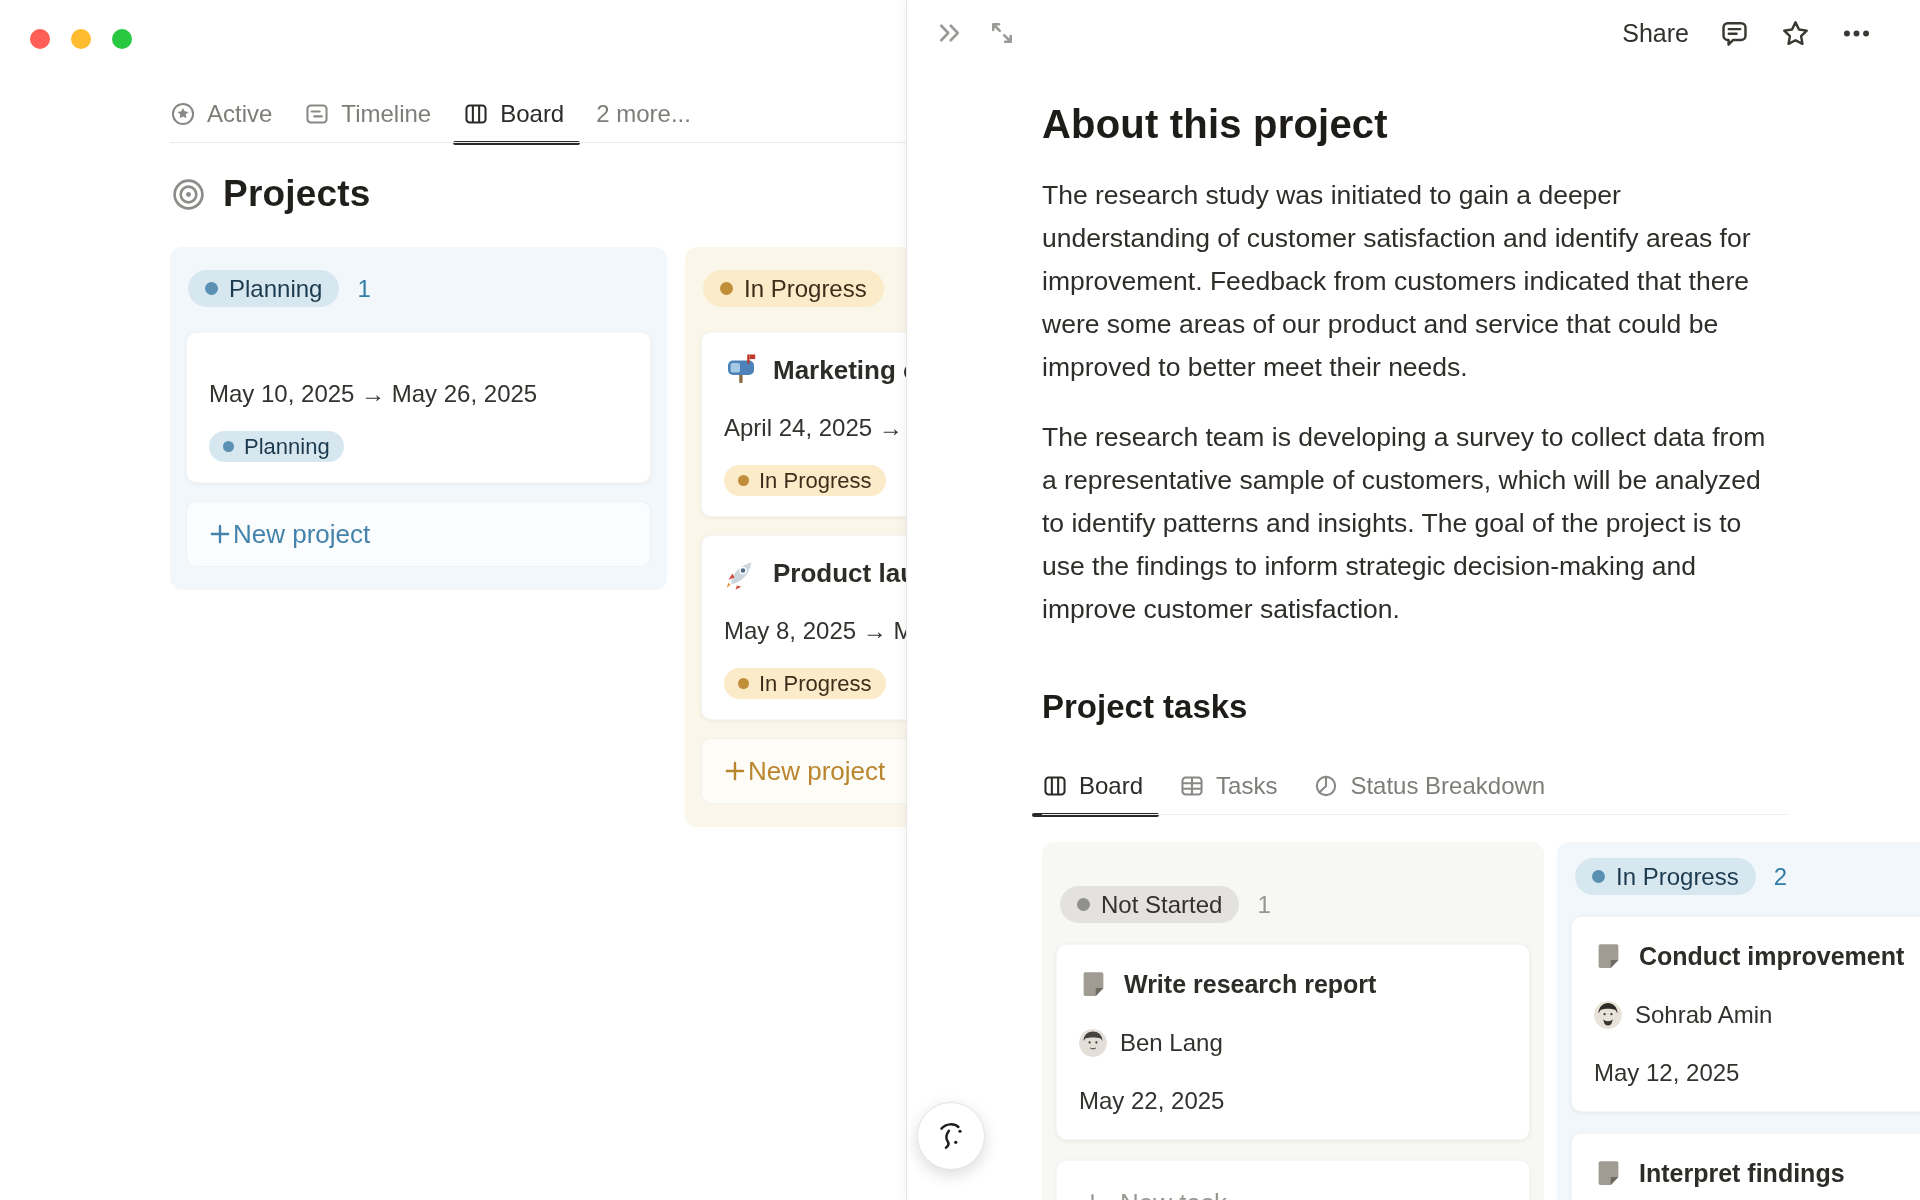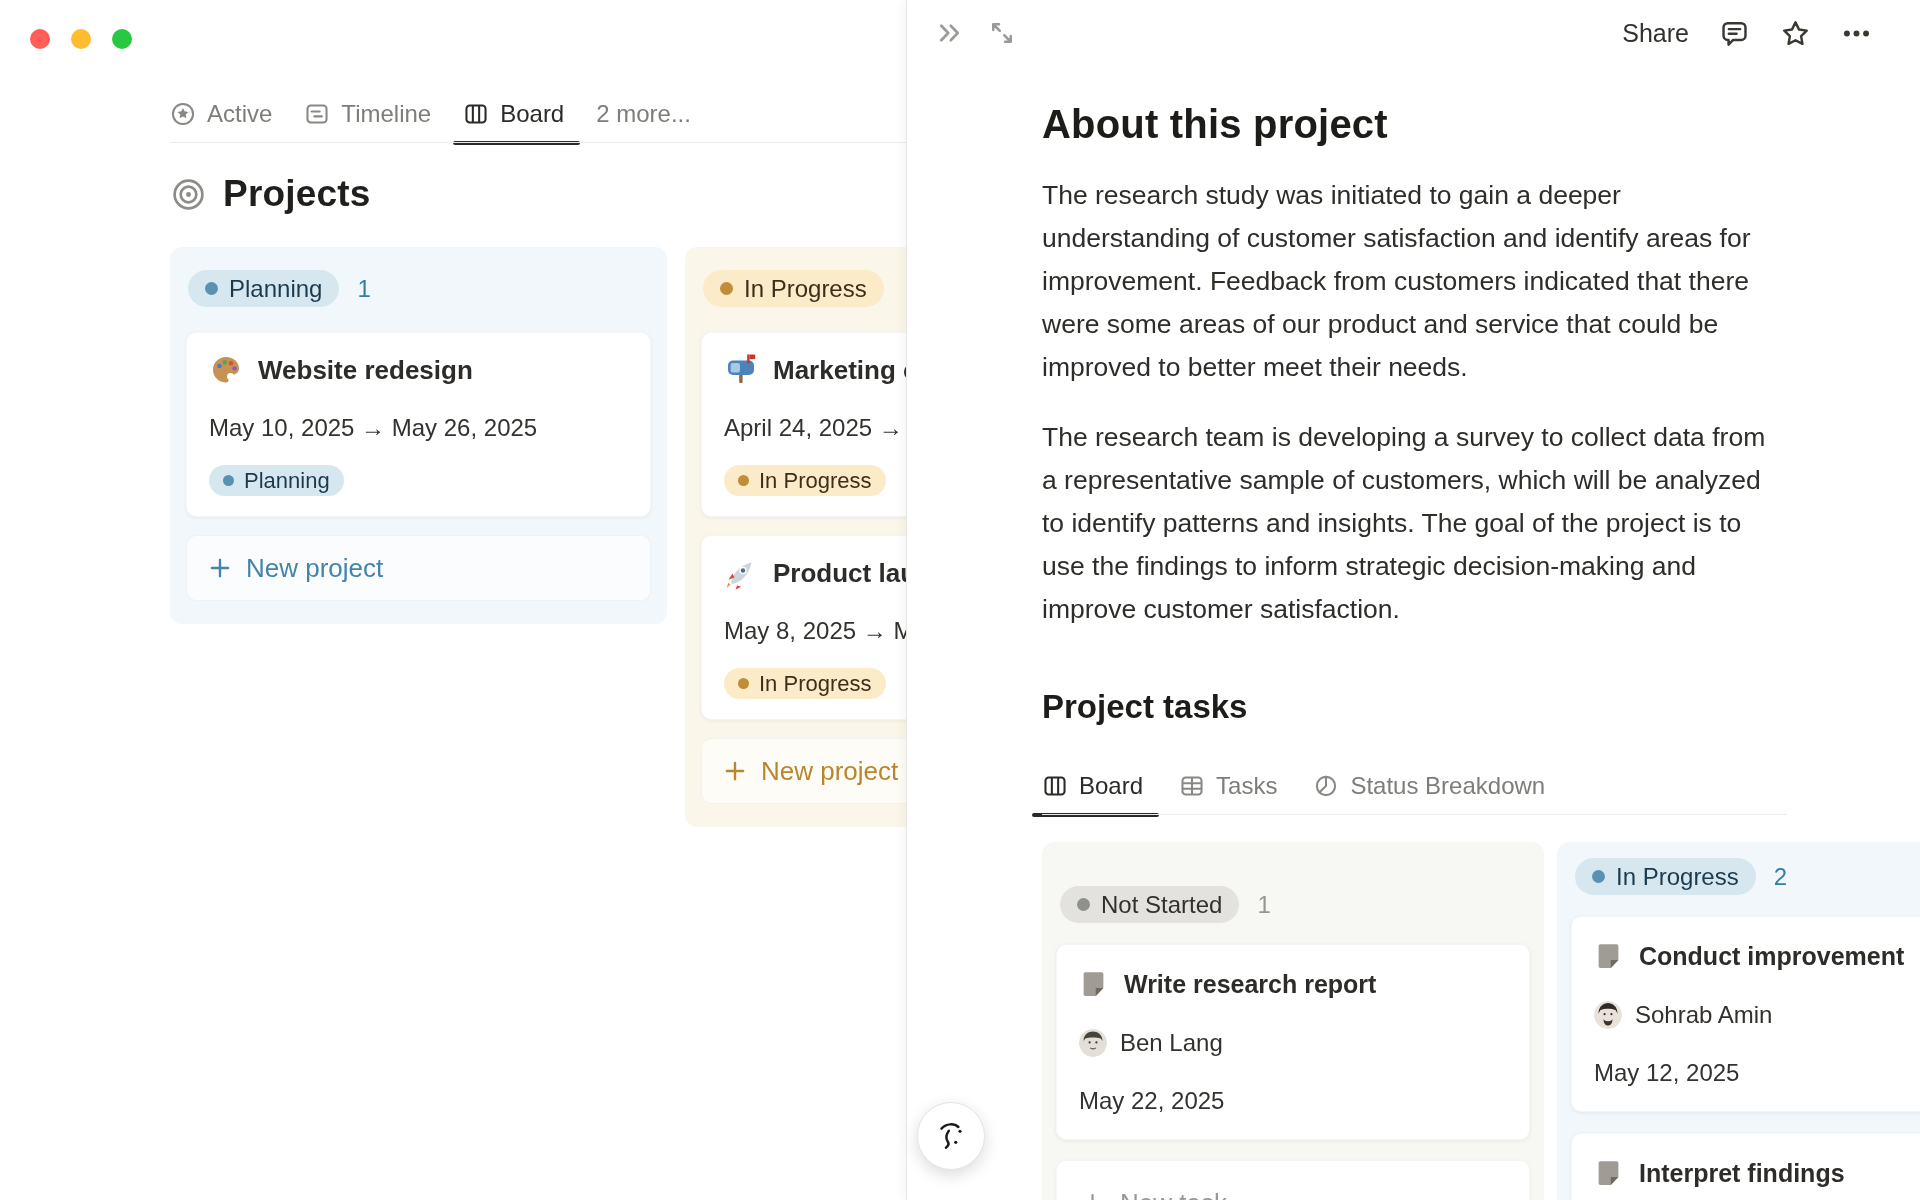--- a/index.html
+++ b/index.html
@@ -44,21 +44,21 @@
   .count-blue { color:#337EA9; } .count-gray { color:#97958F; }
 
   .card { background:#fff; border-radius:10px; padding:20px 22px; margin:0 2px 18px 2px;
           border:1px solid rgba(15,15,15,.04); box-shadow:0 1px 4px rgba(15,15,15,.06); cursor:default; }
   .card-title { display:flex; align-items:center; gap:15px; font-size:26px; font-weight:600; color:#2E2C28; white-space:nowrap; overflow:visible; }
   .card-dates { margin-top:27px; font-size:24px; color:#34322E; white-space:nowrap; }
   .card-tag { margin-top:23px; }
   .tag { height:31px; border-radius:16px; padding:0 14px; display:inline-flex; align-items:center; gap:10px; font-size:22px; font-weight:500; }
   .tag .dot { width:11px; height:11px; border-radius:50%; }
 
-  .new-btn { height:66px; border-radius:10px; margin:0 2px; display:flex; align-items:center; gap:13px;
+  .new-btn { height:66px; border-radius:10px; margin:0 2px; display:flex; align-items:center; 
              padding:0 20px; font-size:26px; background:rgba(255,255,255,.62); border:1px solid rgba(60,70,80,.06); cursor:default; }
   .new-blue { color:#4483AB; } .new-yellow { color:#B9862E; }
 
   
   .peek { position:absolute; left:906px; top:0; width:1014px; height:1200px; background:#fff; z-index:10;
           border-left:1px solid #E7E6E4; box-shadow:-3px 0 10px rgba(0,0,0,.045); overflow:hidden; }
   .peek-top { height:66px; display:flex; align-items:center; padding:0 48px 0 28px; }
   .peek-top .lgroup { display:flex; align-items:center; gap:22px; }
   .peek-top .spacer { flex:1; }
   .peek-top .rgroup { display:flex; align-items:center; gap:30px; }
@@ -149,33 +149,20 @@
 
     <div class="column col-blue">
       <div class="col-head">
         <span class="pill pill-blue">
           <span class="dot"></span>
           <span>Planning</span>
         </span>
         <span class="count count-blue">1</span>
       </div>
       <div class="card">
-        <div class="card-title">
-          <span>
-            <svg width="34" height="34" viewBox="0 0 34 34">
-                <path fill="#C79254" d="M17 4C9.8 4 4 9.6 4 16.8 4 24 9.8 29.6 17 29.6c1.6 0 2.6-1 2.6-2.3 0-.7-.3-1.2-.7-1.7-.4-.5-.7-1-.7-1.7 0-1.3 1-2.3 2.6-2.3h3c3.6 0 6.2-2.8 6.2-6.1C30 9 24.2 4 17 4z"></path>
-                <circle cx="10.4" cy="13" r="2.2" fill="#4C79C9"></circle>
-                <circle cx="15.8" cy="9.2" r="2.2" fill="#58A35C"></circle>
-                <circle cx="22" cy="10.2" r="2.2" fill="#D0533F"></circle>
-                <circle cx="25.6" cy="15.4" r="2.2" fill="#8E5BB8"></circle>
-                <circle cx="21.5" cy="23.5" r="3.4" fill="#fff"></circle>
-              </svg>
-          </span>
-          <span>Website redesign</span>
-        </div>
         <div class="card-dates">May 10, 2025 → May 26, 2025</div>
         <div class="card-tag">
           <span class="tag pill-blue">
             <span class="dot"></span>
             <span>Planning</span>
           </span>
         </div>
       </div>
       <div class="new-btn new-blue">
         <span>

